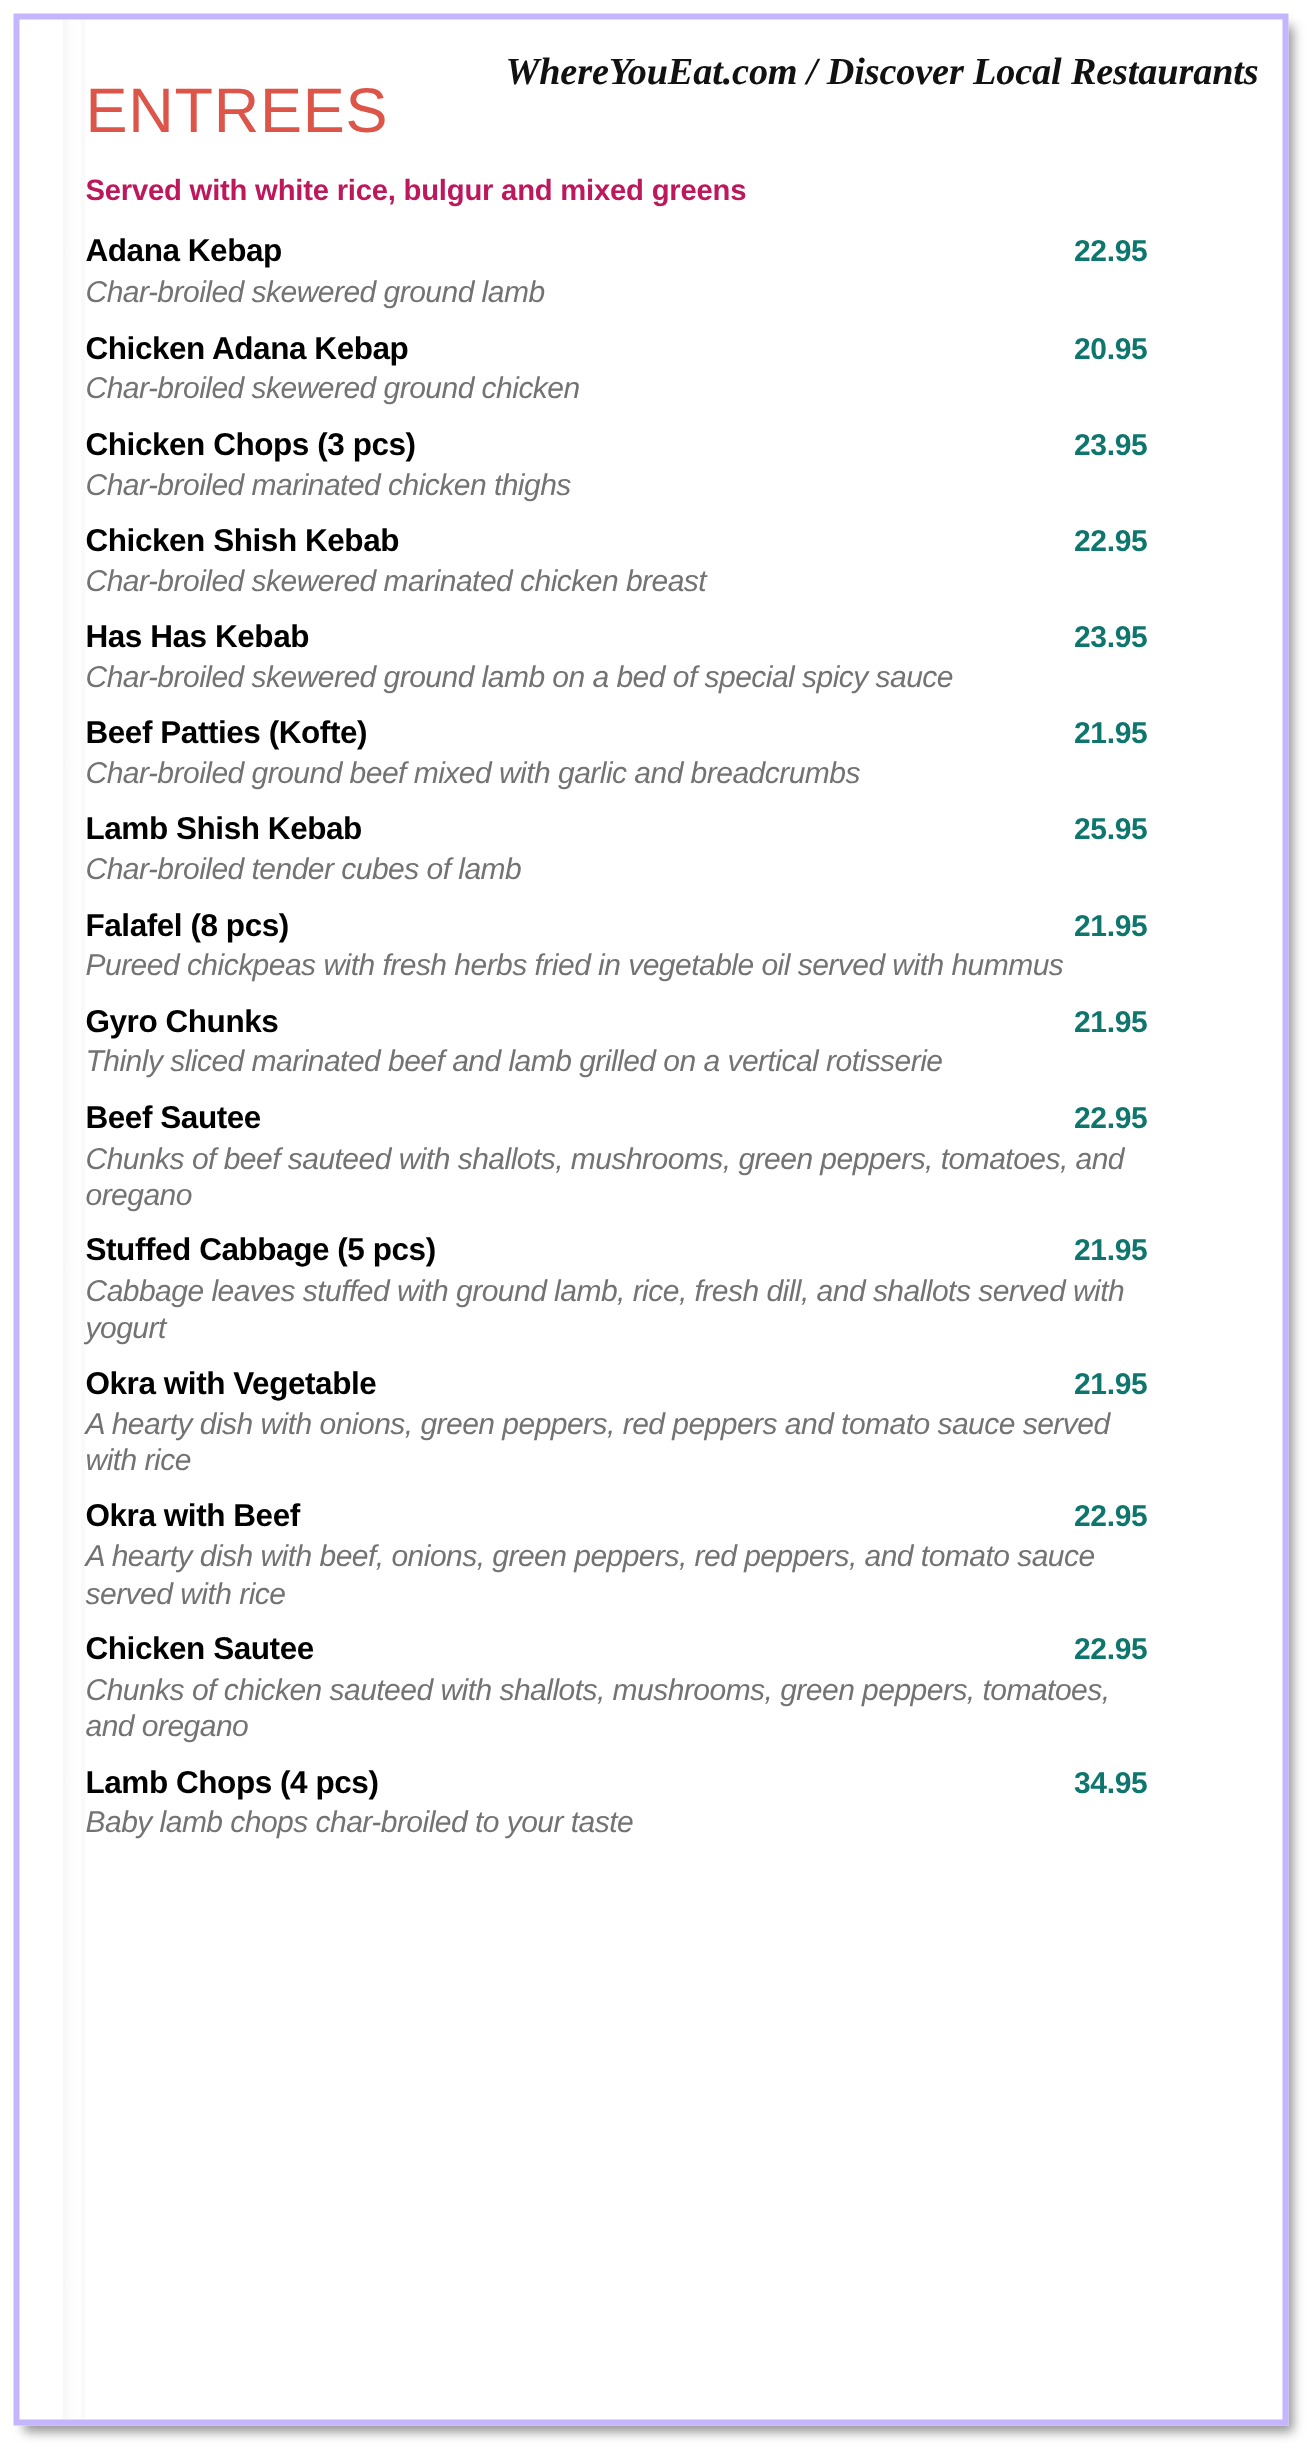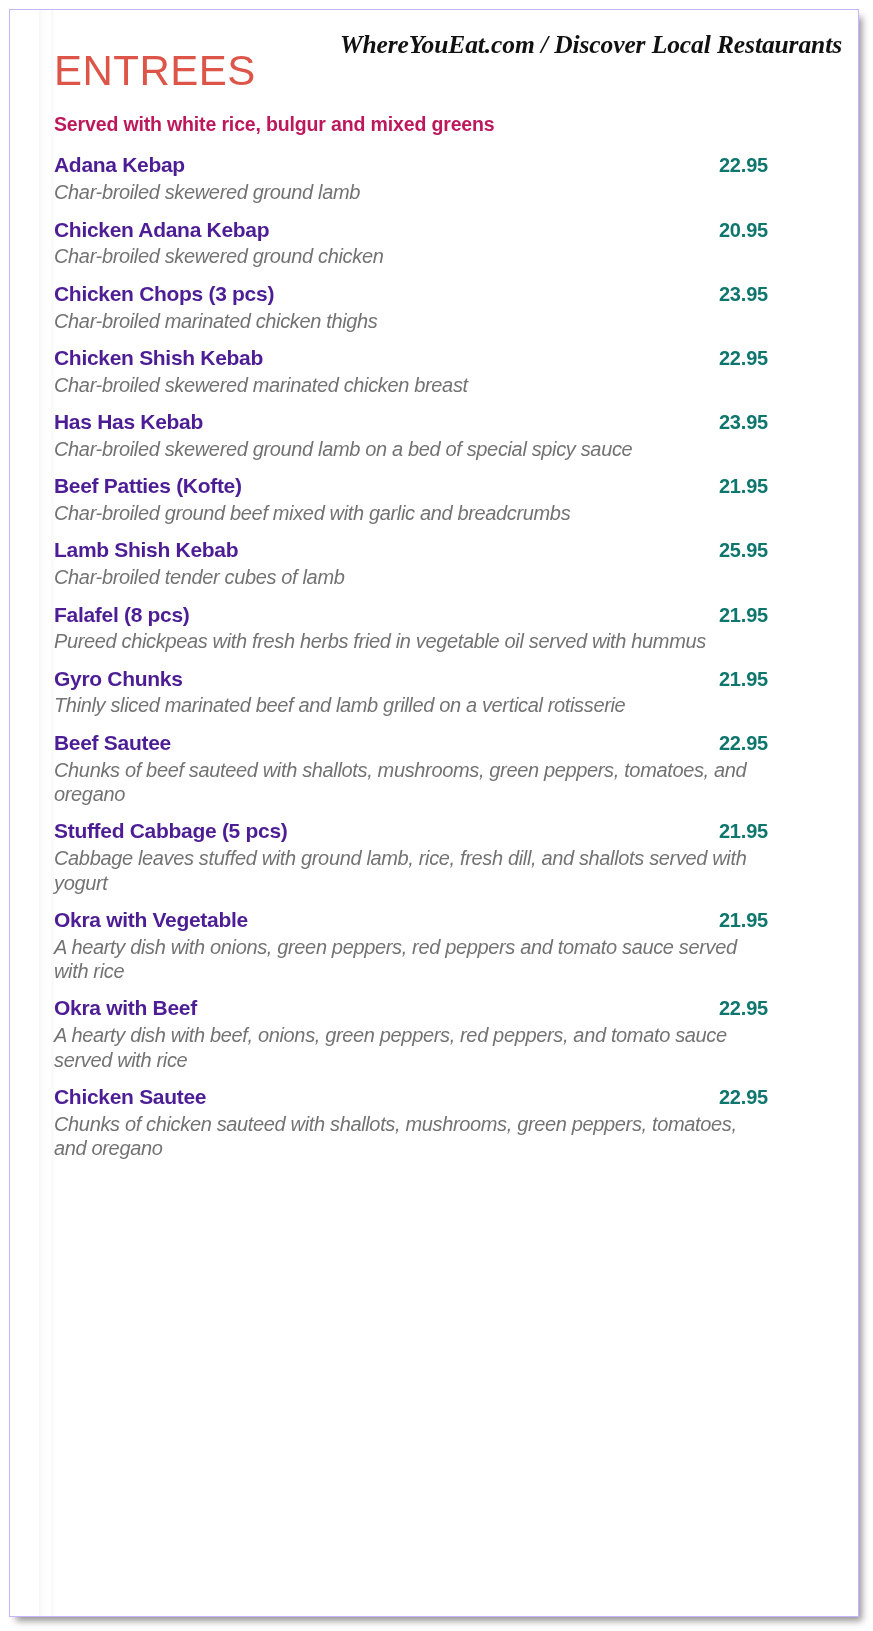--- a/index.html
+++ b/index.html
@@ -23,21 +23,21 @@
     box-sizing: border-box;
     background: #ffffff;
     padding: 9px 14px 14px 9px;
   }
   .page-sheet {
     position: relative;
     width: 100%;
     height: 100%;
     box-sizing: border-box;
     background: #ffffff;
-    border: 1px solid #c4b5fd;
+    border: 4px solid #c4b5fd;
     box-shadow: 5px 6px 7px -2px rgba(0,0,0,0.42);
     overflow: hidden;
   }
 
   
   .scan-crease {
     position: absolute;
     top: 0;
     left: 29px;
     width: 12px;
@@ -116,21 +116,21 @@
     align-items: baseline;
     justify-content: space-between;
     gap: 16px;
   }
   .item-name {
     font-family: "Liberation Sans", sans-serif;
     font-weight: bold;
     font-size: 21px;
     line-height: 1.18;
     letter-spacing: -0.3px;
-    color: #4c1d95;
+    color: #000000;
     white-space: nowrap;
   }
   .item-price {
     font-family: "Liberation Sans", sans-serif;
     font-weight: bold;
     font-size: 20px;
     line-height: 1.18;
     letter-spacing: -0.2px;
     color: #0f766e;
     text-align: right;
@@ -273,17 +273,24 @@
   </li>
 
   <li class="menu-item">
     <div class="item-head">
       <span class="item-name">Chicken Sautee</span>
       <span class="item-price">22.95</span>
     </div>
     <div class="item-desc">Chunks of chicken sauteed with shallots, mushrooms, green peppers, tomatoes, and oregano</div>
   </li>
 
+  <li class="menu-item">
+    <div class="item-head">
+      <span class="item-name">Lamb Chops (4 pcs)</span>
+      <span class="item-price">34.95</span>
+    </div>
+    <div class="item-desc">Baby lamb chops char-broiled to your taste</div>
+  </li>
 </ul>
 
     </div>
   </div>
 </div>
 
 </body></html>

